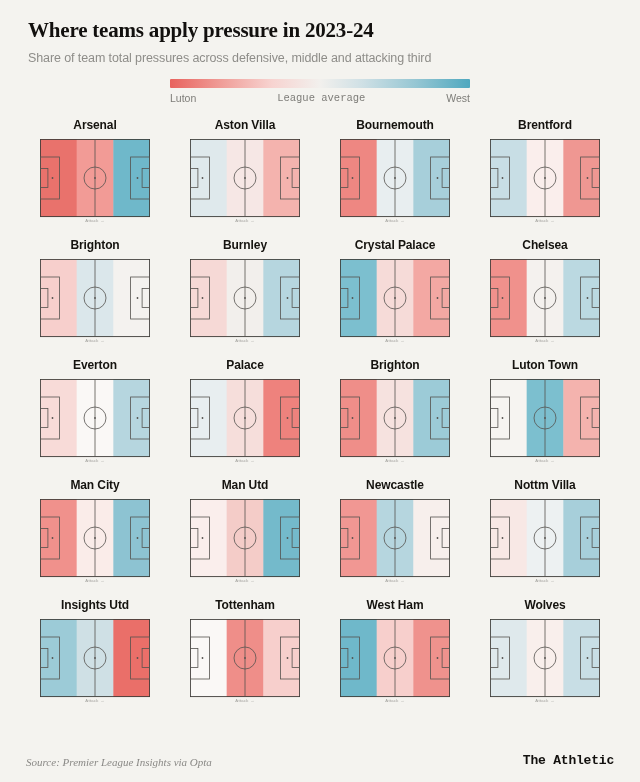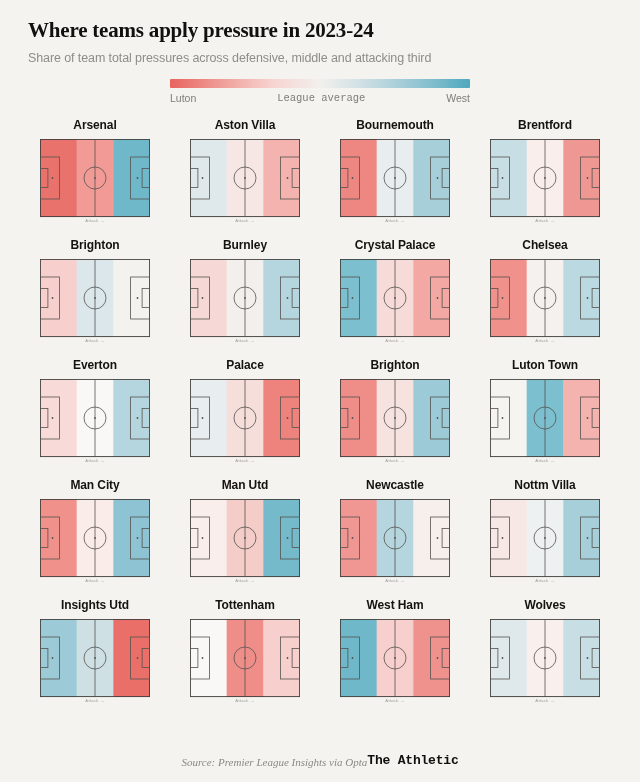--- a/index.html
+++ b/index.html
@@ -83,21 +83,21 @@
     font-size: 4.2px;
     fill: #9b9a96;
     letter-spacing: 0.3px;
   }
   .footer {
     position: absolute;
     left: 26px;
     bottom: 14px;
     right: 26px;
     display: flex;
-    justify-content: center;
+    justify-content: space-between;
     align-items: flex-end;
   }
   .source {
     font-family: "Liberation Serif", serif;
     font-style: italic;
     font-size: 11px;
     color: #8a8986;
   }
   .brand {
     font-family: Liberation Mono, monospace;

